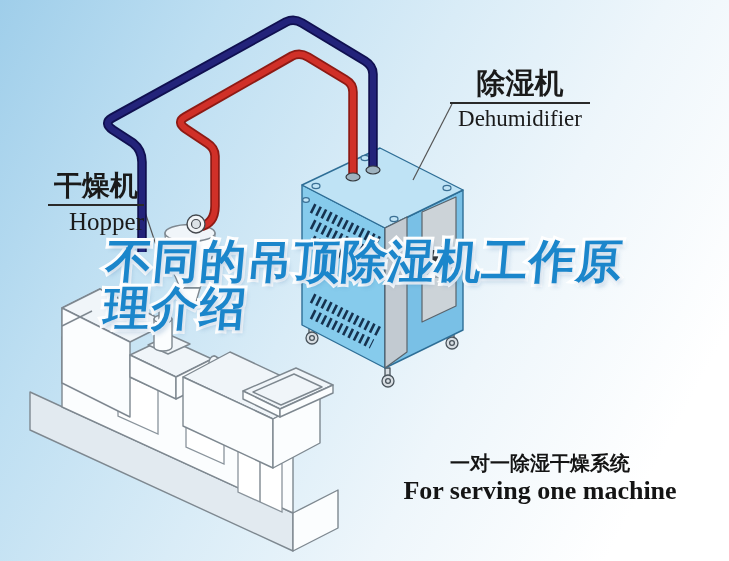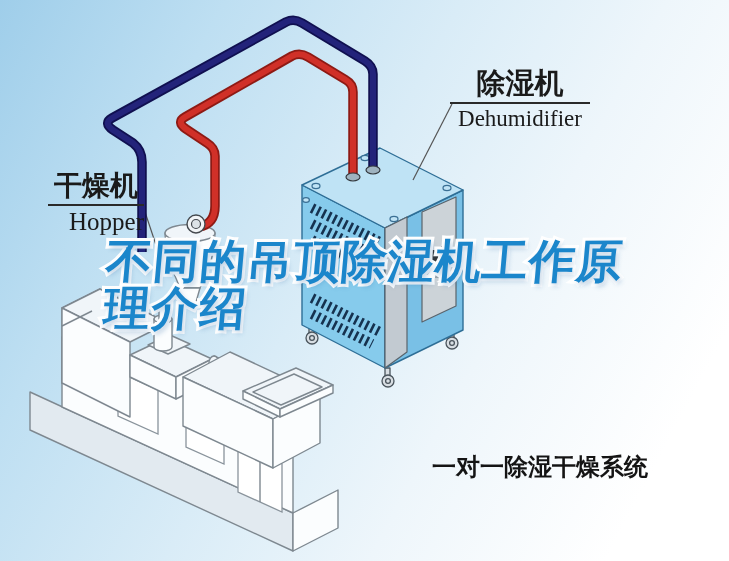--- a/index.html
+++ b/index.html
@@ -25,21 +25,21 @@
   #hopper-callout .en{font-size:25px;text-align:right;}
   
   .headline{position:absolute;left:104px;top:238px;transform:skewX(-5deg);
     font-family:"Liberation Sans","DejaVu Sans",sans-serif;font-weight:bold;
     color:#1b86cb;-webkit-text-stroke:6px #ffffff;paint-order:stroke fill;
     text-shadow:2px 3px 5px rgba(45,105,165,.30);}
   .headline .t1{display:block;font-size:46px;line-height:1.0;letter-spacing:1px;}
   .headline .t2{display:block;font-size:46px;line-height:1.0;letter-spacing:2px;margin-top:1px;margin-left:2px;}
   
   .caption{position:absolute;left:398px;top:452px;width:284px;text-align:center;color:#141414;}
-  .caption .zh{display:block;font-weight:bold;font-size:24px;line-height:1.25;font-family:Liberation Serif, serif;}
+  .caption .zh{display:block;font-weight:bold;font-size:20px;line-height:1.25;font-family:Liberation Mono, monospace;}
   .caption .en{display:block;font-weight:bold;font-size:26px;line-height:1.1;}
 </style>
 </head>
 <body>
 
 <div class="stage">
 
   <svg width="729" height="561" viewBox="0 0 729 561">
 
     <g>
@@ -163,15 +163,16 @@
     <span class="en">Hopper</span>
   </div>
 
   <div class="headline">
     <span class="t1">不同的吊顶除湿机工作原</span>
     <span class="t2">理介绍</span>
   </div>
 
   <div class="caption">
     <span class="zh">一对一除湿干燥系统</span>
+    <span class="en">For serving one machine</span>
   </div>
 
 </div>
 
 </body></html>

